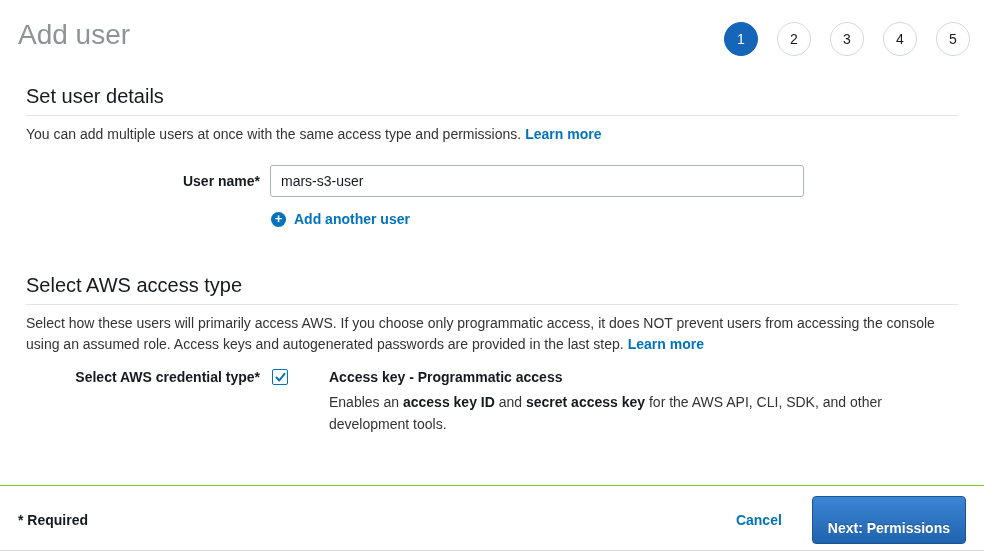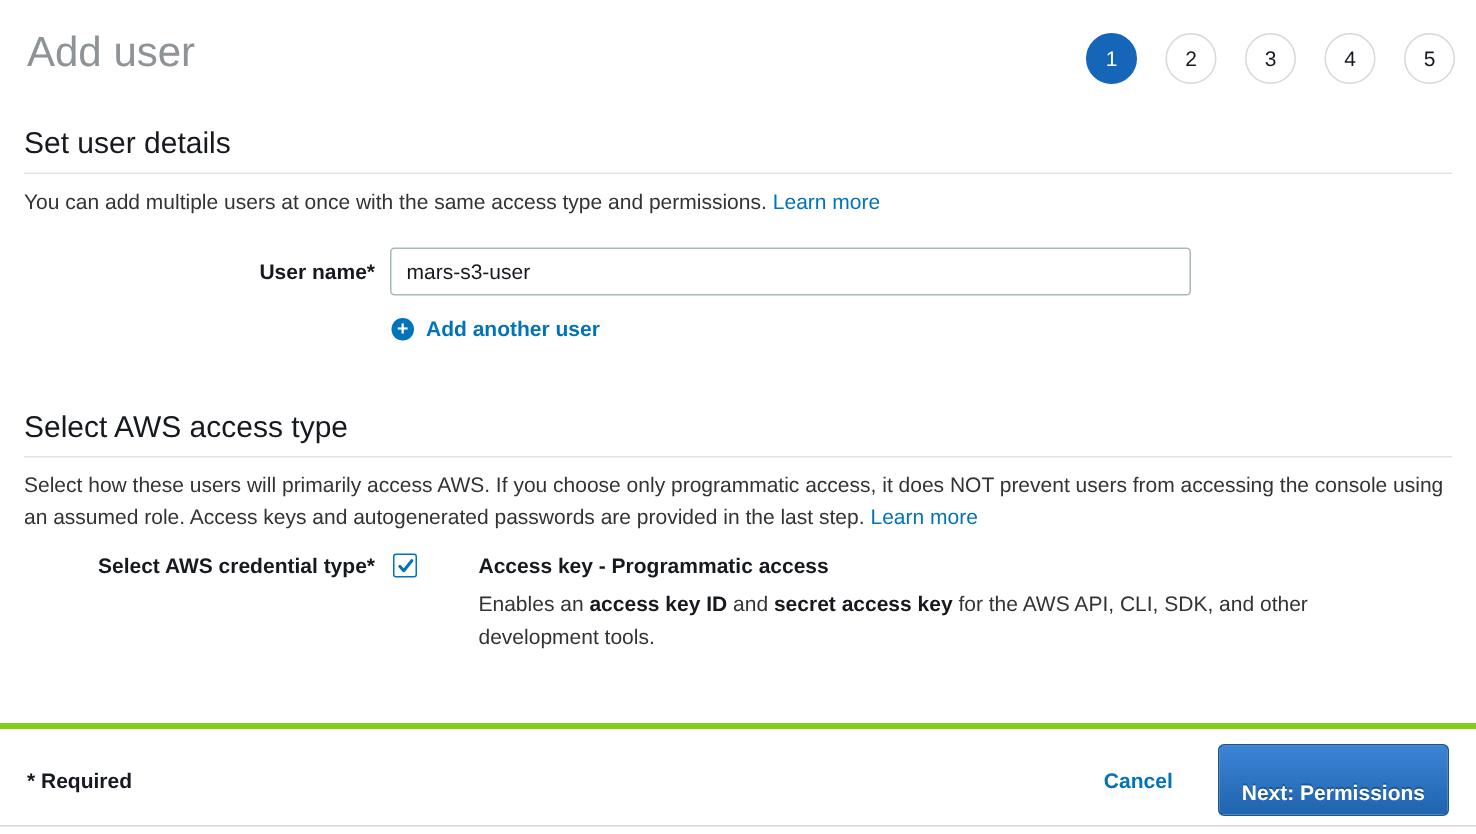--- a/index.html
+++ b/index.html
@@ -22,30 +22,30 @@
   .steps { display: flex; margin-top: 6px; }
   .step {
     width: 34px; height: 34px; border-radius: 50%;
     border: 1px solid #d5d9d9; background: #fff; color: #16191f;
     font-size: 14px; display: flex; align-items: center; justify-content: center;
     margin-left: 19px;
   }
   .step.active { background: #1565b8; border-color: #1565b8; color: #fff; }
 
   
-  .main { flex: 1; padding: 0 16px; overflow: hidden; }
+  .main { flex: 1; padding: 0 26px; overflow: hidden; }
   .section-heading {
     font-size: 20px; font-weight: 400; color: #16191f; margin: 0;
     padding-bottom: 7px; border-bottom: 1px solid #e1e4e4; line-height: 24px;
   }
   .section-user-details { margin-top: 28px; }
   .section-access-type { margin-top: 46px; }
   .intro { margin: 8px 0 0; font-size: 14px; color: #333; line-height: 21px; }
   .link { color: #0073bb; text-decoration: none; cursor: pointer; }
-  .link.spaced { margin-left: 4px; }
+  .link.spaced { margin-left: 4px; font-weight: bold; }
 
   .form-row { display: flex; margin-top: 20px; }
   .form-row.center { align-items: center; }
   .form-row.top { align-items: flex-start; }
   .label-col {
     width: 234px; flex-shrink: 0; text-align: right;
     font-size: 14px; font-weight: bold; color: #16191f; line-height: 16px;
   }
   .content-col { margin-left: 10px; }
 
@@ -72,21 +72,21 @@
     display: flex; align-items: center; justify-content: center;
   }
   .checkbox.checked { border-color: #0073bb; }
   .checkbox svg { display: block; }
   .option-title { font-size: 14px; font-weight: bold; color: #16191f; line-height: 17px; }
   .option-desc { font-size: 14px; color: #333; line-height: 22px; margin-top: 5px; max-width: 556px; }
   .option-desc b { color: #16191f; }
 
   
   .footer-bar {
-    border-top: 4px solid #84cc16;
+    border-top: 1px solid #84cc16;
     display: flex; align-items: center;
     padding: 10px 18px 6px;
   }
   .required-note { font-size: 14px; font-weight: bold; color: #16191f; }
   .footer-spacer { flex: 1; }
   .cancel-link { font-size: 14px; font-weight: bold; color: #0073bb; margin-right: 30px; cursor: pointer; }
   .next-button {
     border: 1px solid #16578f; border-radius: 4px;
     background: linear-gradient(#3d84d6, #1e64ae);
     color: #fff; font-size: 14px; font-weight: bold;

